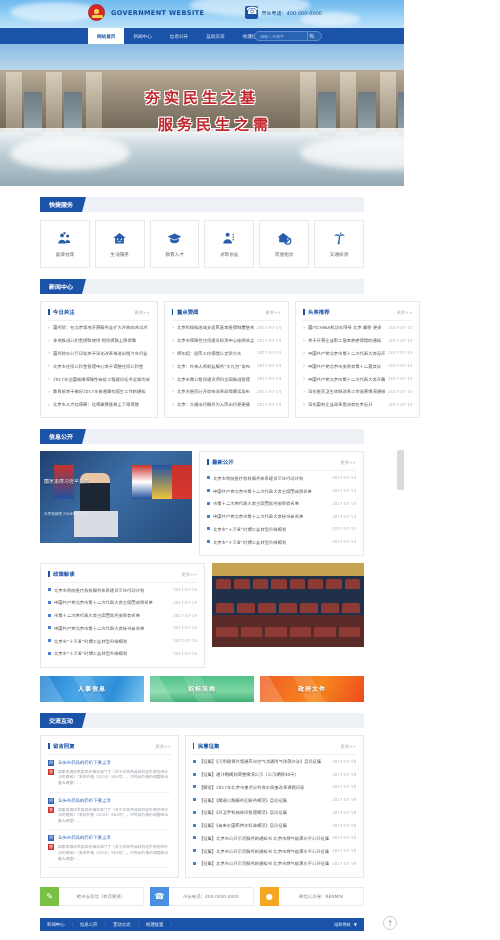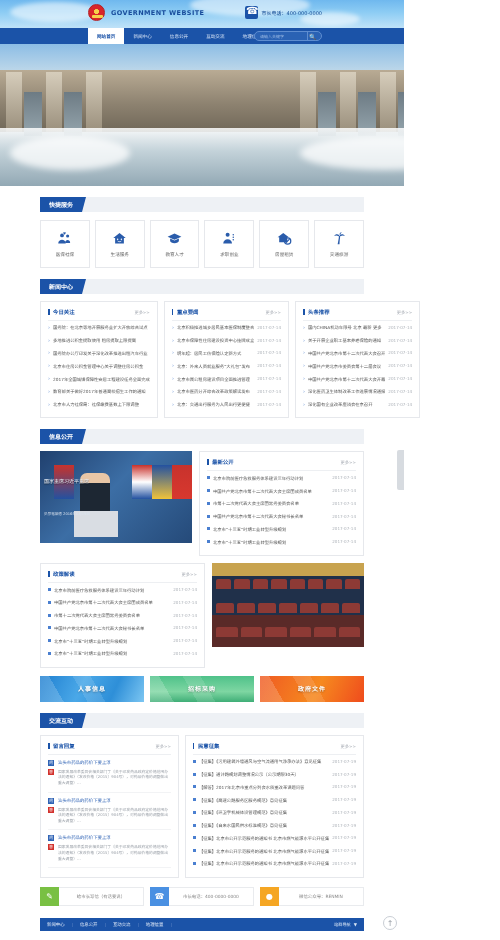--- a/index.html
+++ b/index.html
@@ -232,20 +232,24 @@
     <div class="pier" style="left:380px"></div>
     <div class="pier" style="left:430px"></div>
     <div class="gate" style="left:24px"></div>
     <div class="gate" style="left:64px"></div>
     <div class="gate" style="left:318px"></div>
     <div class="gate" style="left:358px"></div>
     <div class="gate" style="left:398px"></div>
     <div class="water"></div>
     <div class="spray" style="left:10px;width:120px"></div>
     <div class="spray" style="left:300px;width:170px"></div>
+    <div class="hero-text">
+      <div class="hero-line">夯实民生之基</div>
+      <div class="hero-line l2">服务民生之需</div>
+    </div>
   </div>
 
   <div class="wrap section">
     <div class="sec-head">
       <div class="sec-tab">快捷服务</div>
     </div>
     <div class="svc-row" id="svc-row">
         <div class="svc">
           <div class="ico">
             <svg viewBox="0 0 24 24">

